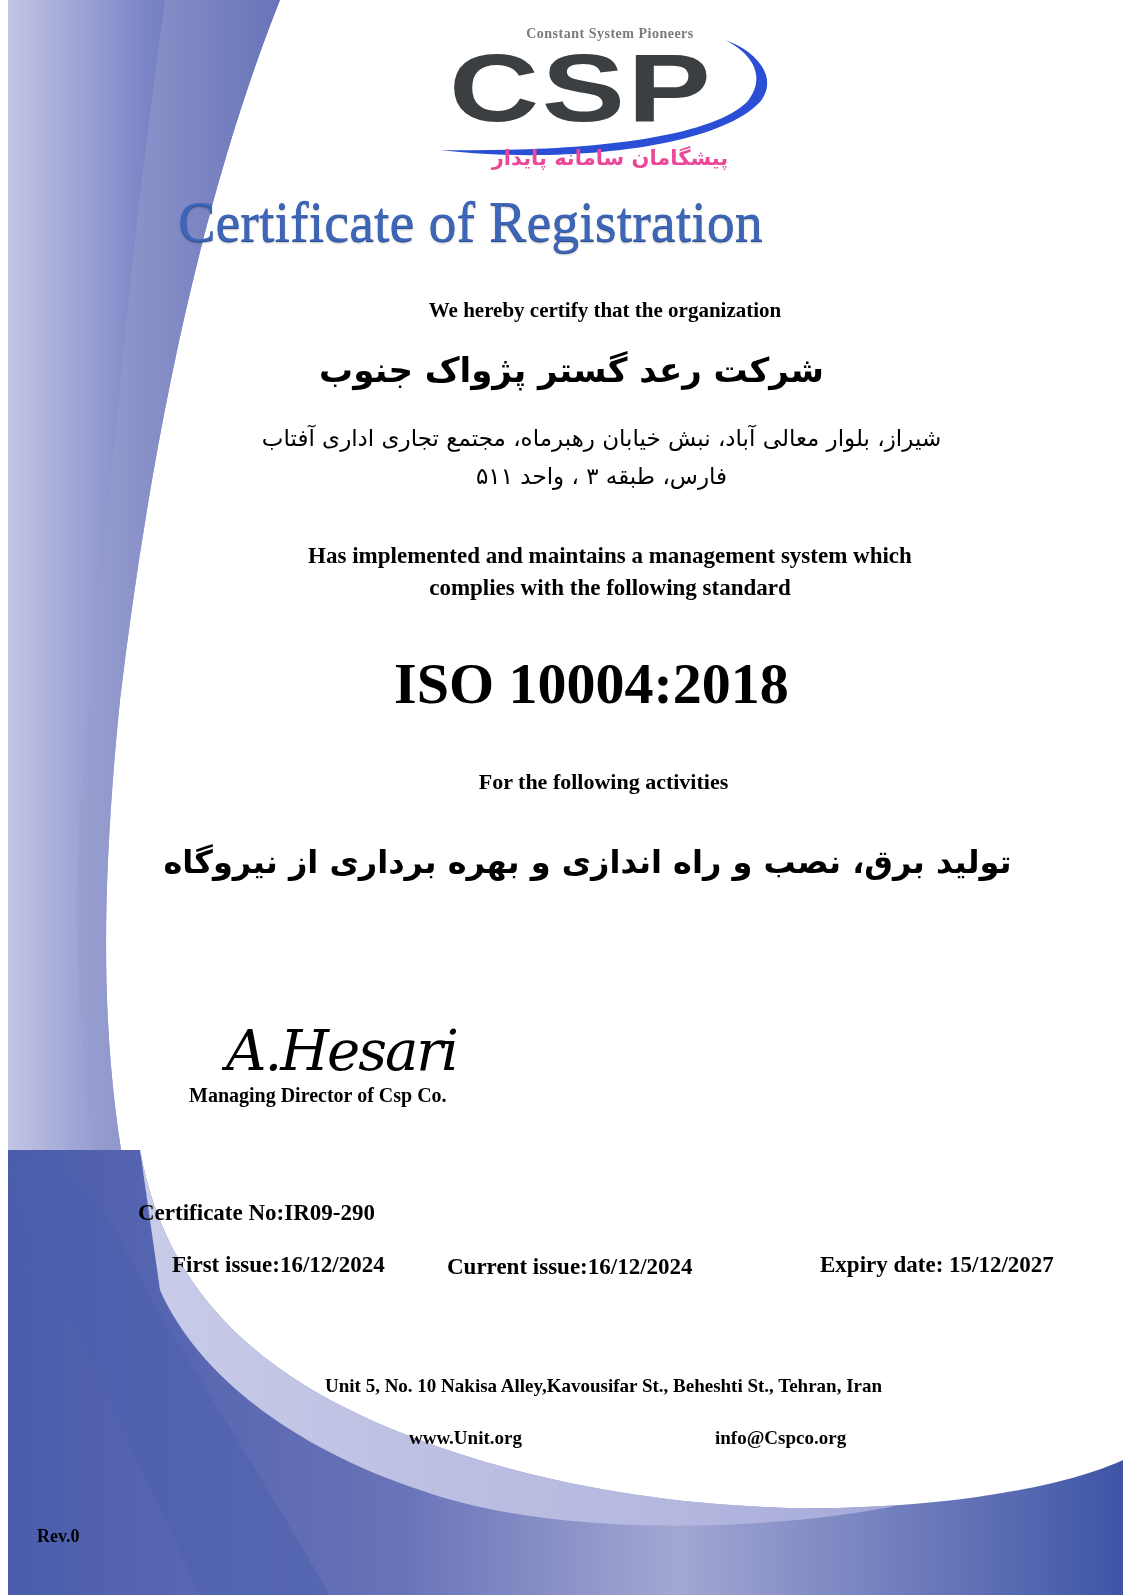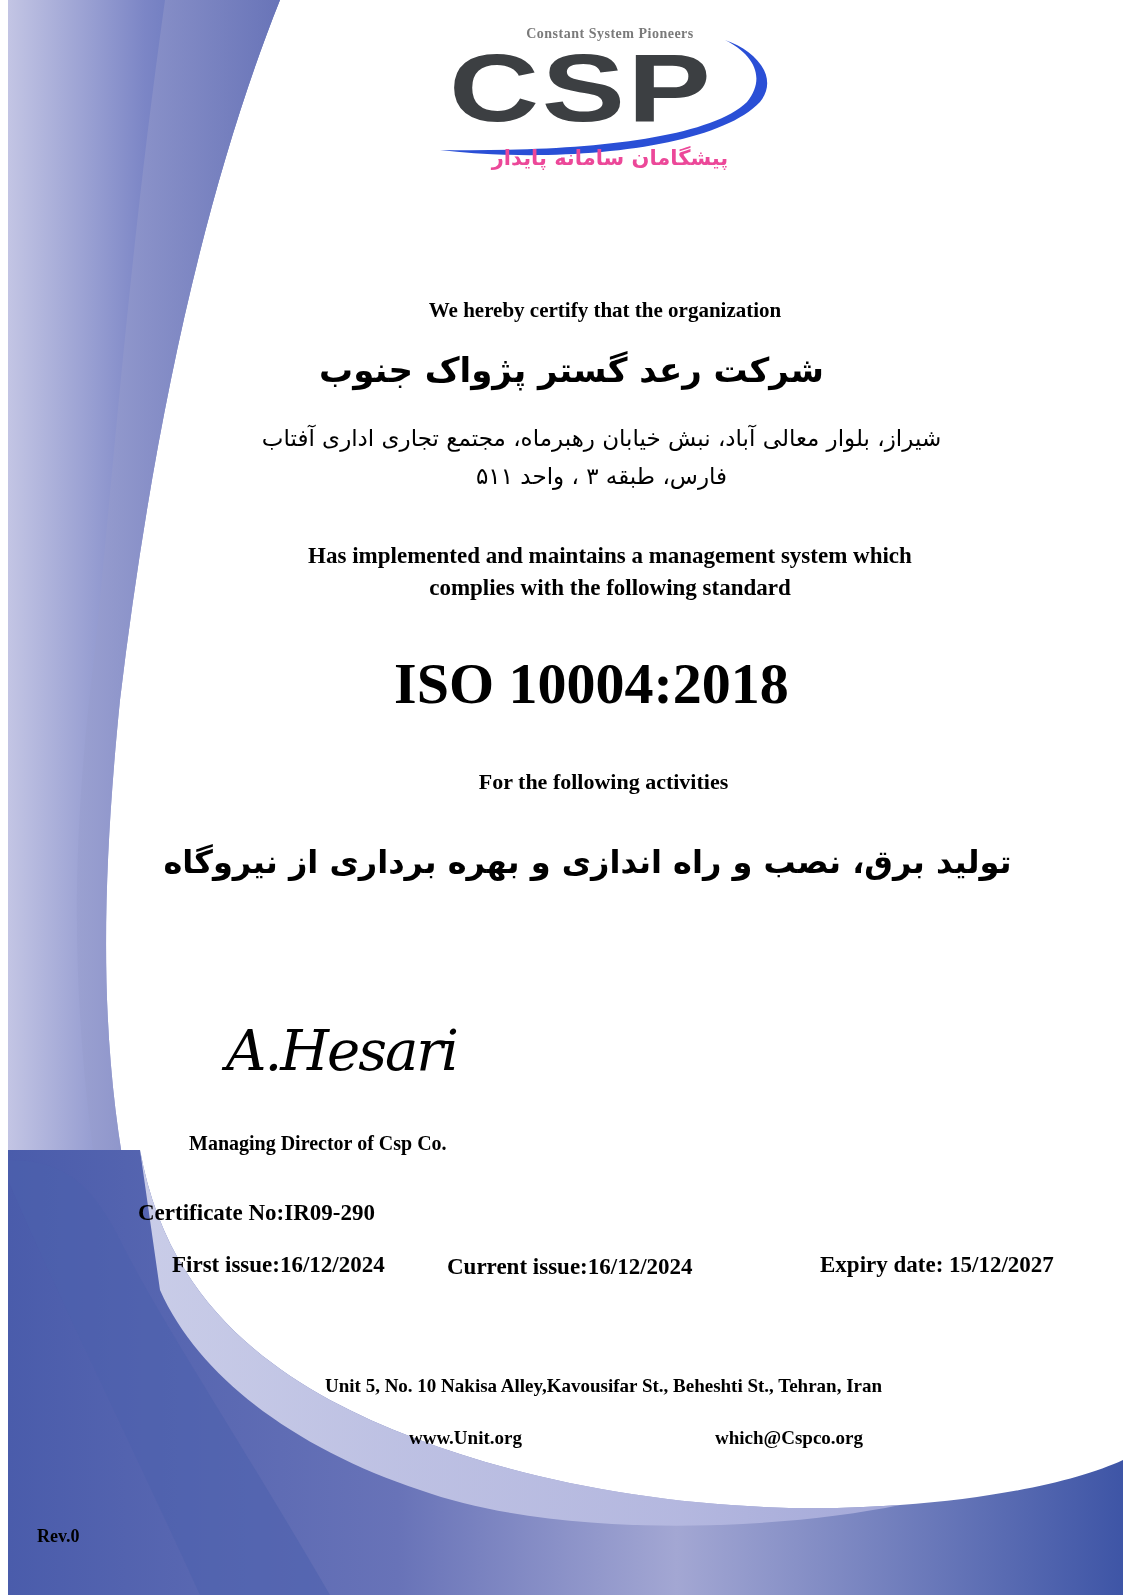--- a/index.html
+++ b/index.html
@@ -75,43 +75,44 @@
 
   <div class="logo">
     <svg class="logo-swoosh" viewBox="0 0 350 130">
       <path d="M5 118 C120 132 280 118 325 70 C345 45 320 18 290 8 C318 22 332 45 312 70 C270 110 130 120 5 118 Z" fill="#2a4fd6"></path>
     </svg>
     <div class="logo-tagline">Constant System Pioneers</div>
     <div class="logo-letters">CSP</div>
     <div class="logo-persian">پیشگامان سامانه پایدار</div>
   </div>
 
+  <div class="abs center title">Certificate of Registration</div>
 
   <div class="abs bold" style="left:0;width:1210px;text-align:center;top:298px;font-size:21px;">We hereby certify that the organization</div>
 
   <div class="abs bold fa rtl" style="left:0;width:1143px;text-align:center;top:350px;font-size:34px;">شرکت رعد گستر پژواک جنوب</div>
 
   <div class="abs fa rtl" style="left:0;width:1203px;text-align:center;top:425px;font-size:23px;">شیراز، بلوار معالی آباد، نبش خیابان رهبرماه، مجتمع تجاری اداری آفتاب</div>
   <div class="abs fa rtl" style="left:0;width:1203px;text-align:center;top:463px;font-size:23px;">فارس، طبقه ۳ ، واحد ۵۱۱</div>
 
   <div class="abs bold" style="left:0;width:1220px;text-align:center;top:543px;font-size:23px;">Has implemented and maintains a management system which</div>
   <div class="abs bold" style="left:0;width:1220px;text-align:center;top:575px;font-size:23px;">complies with the following standard</div>
 
   <div class="abs bold" style="left:0;width:1183px;text-align:center;top:650px;font-size:58px;">ISO 10004:2018</div>
 
   <div class="abs bold" style="left:0;width:1207px;text-align:center;top:769px;font-size:22px;">For the following activities</div>
 
   <div class="abs bold fa rtl" style="left:0;width:1175px;text-align:center;top:843px;font-size:32px;">تولید برق،  نصب و راه اندازی و بهره برداری از نیروگاه</div>
 
   <div class="abs" style="left:218px;top:1018px;font-family:'DejaVu Serif',serif;font-style:italic;font-size:56px;letter-spacing:-2px;margin-left:8px;">A.Hesari</div>
-  <div class="abs bold" style="left:189px;top:1132px;font-size:20px;">Managing Director of Csp Co.</div>
+  <div class="abs bold" style="left:189px;top:1084px;font-size:20px;">Managing Director of Csp Co.</div>
 
   <div class="abs bold" style="left:138px;top:1200px;font-size:23px;">Certificate No:IR09-290</div>
   <div class="abs bold" style="left:172px;top:1252px;font-size:23px;">First issue:16/12/2024</div>
   <div class="abs bold" style="left:447px;top:1254px;font-size:23px;">Current issue:16/12/2024</div>
   <div class="abs bold" style="left:792px;top:1252px;font-size:23px;margin-left:28px;">Expiry date: 15/12/2027</div>
 
   <div class="abs bold" style="left:325px;top:1375px;font-size:19px;">Unit 5, No. 10 Nakisa Alley,Kavousifar St., Beheshti St., Tehran, Iran</div>
   <div class="abs bold" style="left:409px;top:1427px;font-size:19px;">www.Unit.org</div>
-  <div class="abs bold" style="left:715px;top:1427px;font-size:19px;">which@Cspco.org</div>
+  <div class="abs bold" style="left:715px;top:1427px;font-size:19px;">info@Cspco.org</div>
 
   <div class="abs bold" style="left:37px;top:1526px;font-size:18px;">Rev.0</div>
 </div>
 
 </body></html>

